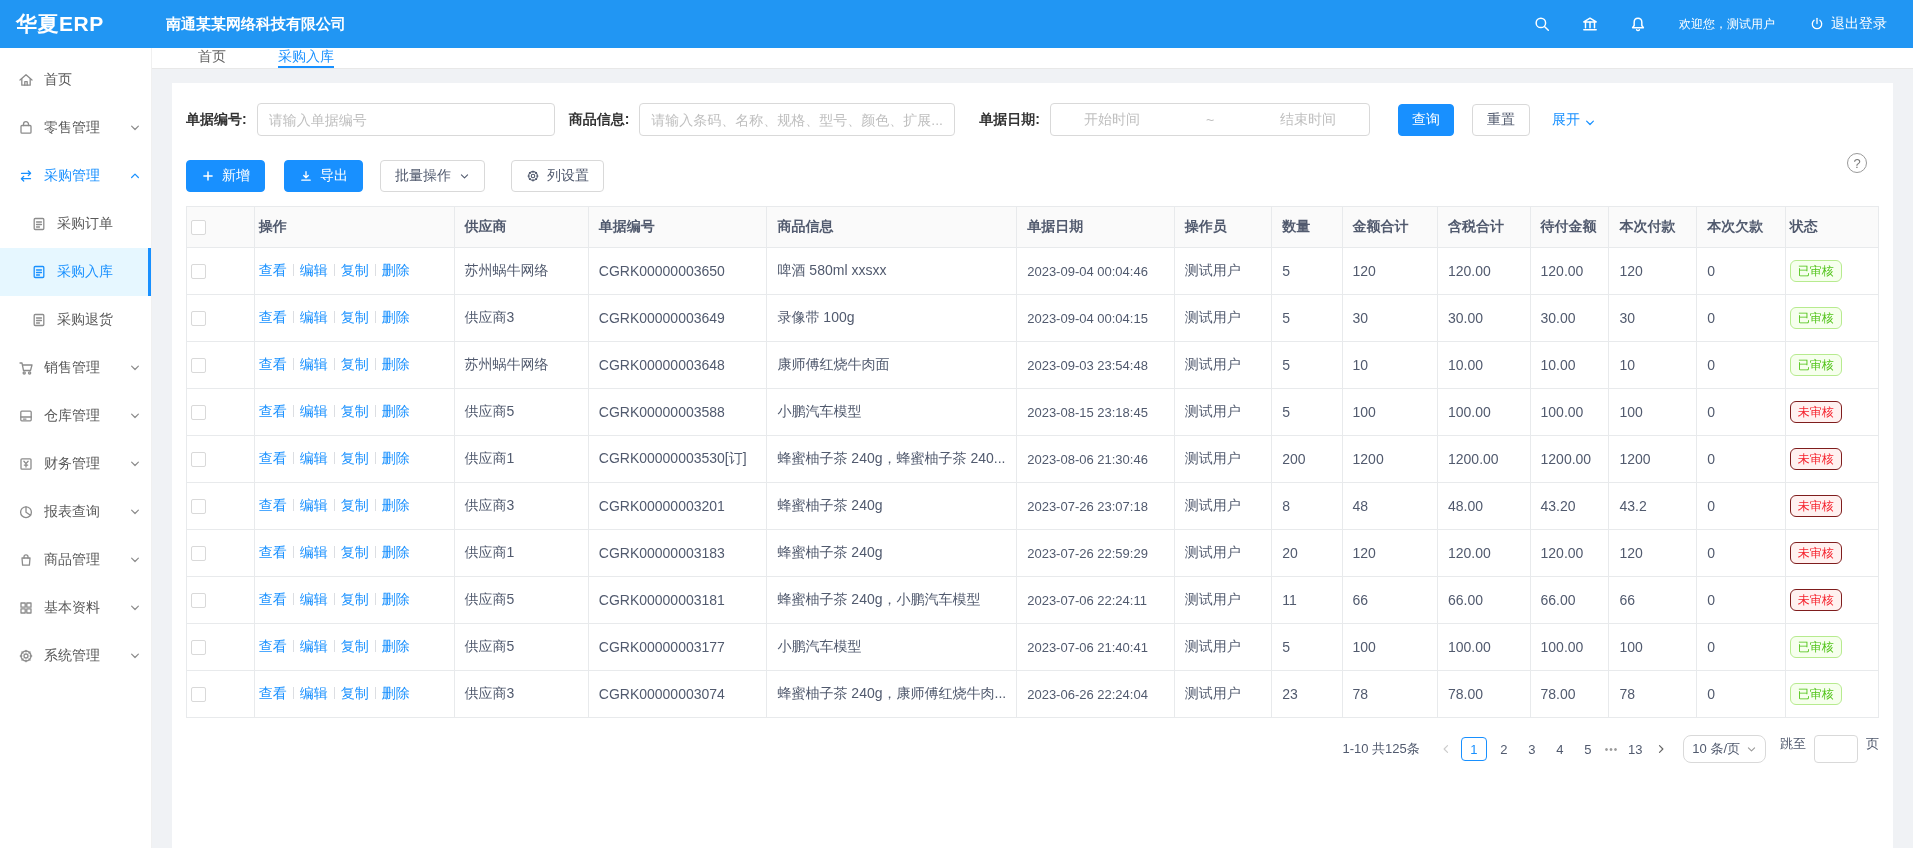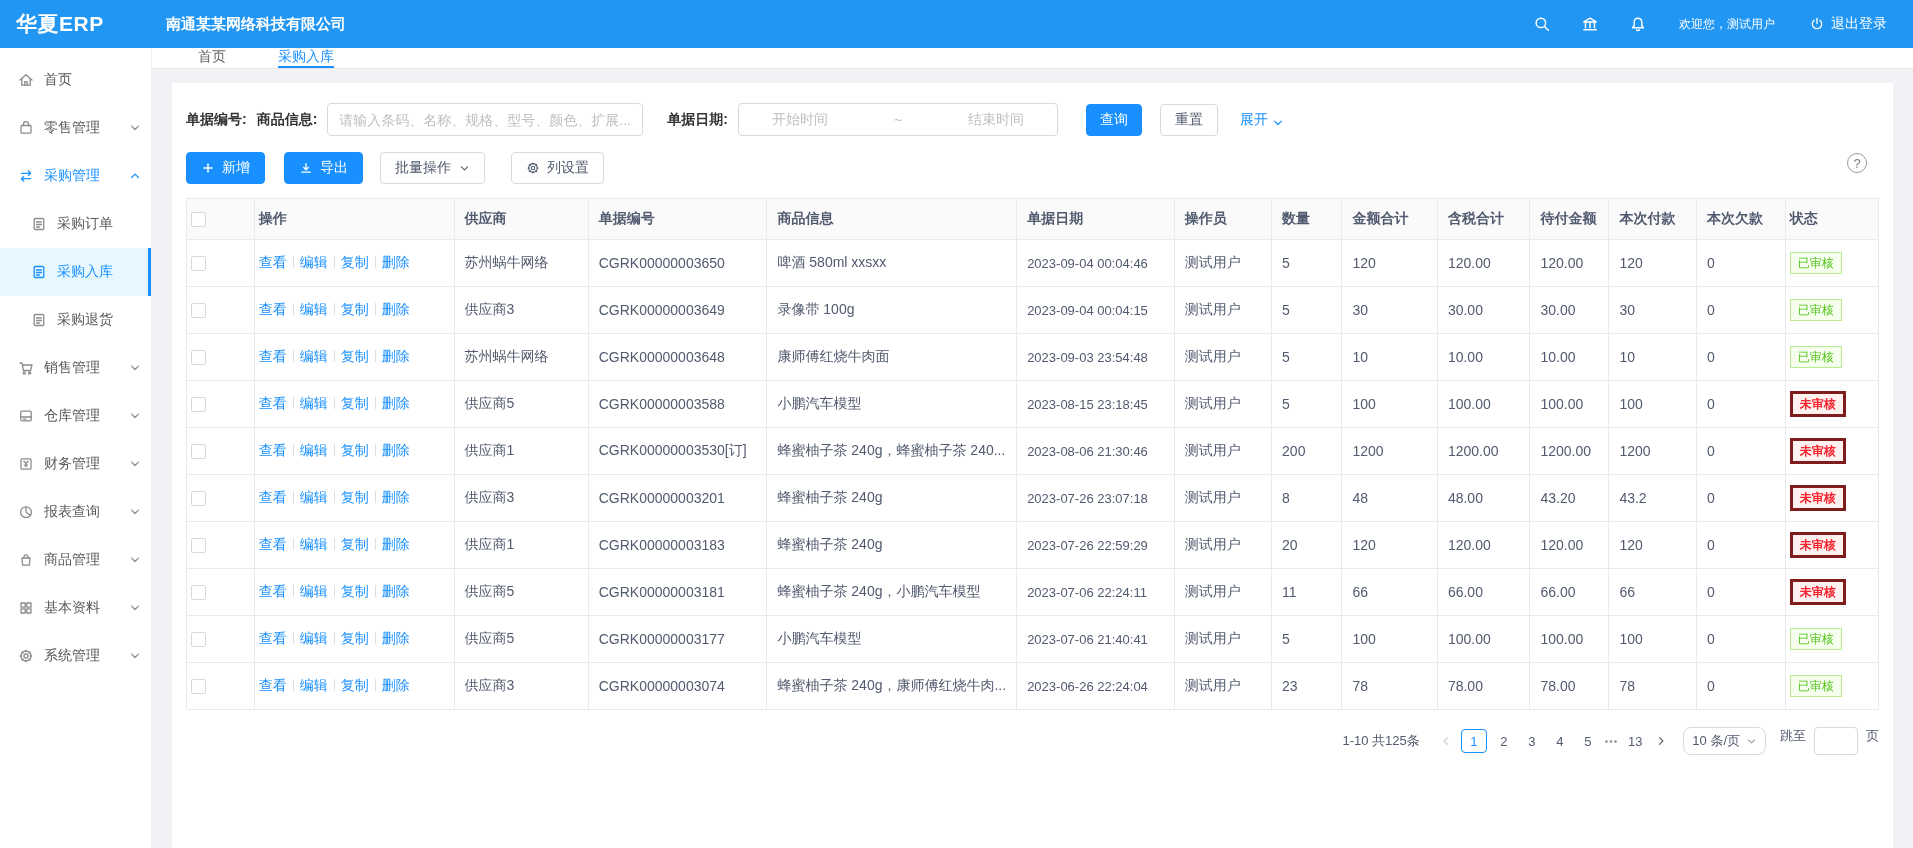--- a/index.html
+++ b/index.html
@@ -48,43 +48,43 @@
   .in-product { width:316px; margin-right:24px; }
   .daterange { width:320px; height:33px; border:1px solid #d9d9d9; border-radius:4px; display:flex; align-items:center; justify-content:space-around; color:#bfbfbf; margin-right:28px; }
   .btn { height:32px; border-radius:4px; border:1px solid #d9d9d9; background:#fff; color:#515a6e; font-size:14px; display:inline-flex; align-items:center; justify-content:center; padding:0 14px; cursor:pointer; white-space:nowrap; }
   .btn.primary { background:var(--accent,#1890ff); border-color:var(--accent,#1890ff); color:#fff; }
   .btn-search { width:56px; margin-right:18px; }
   .btn-reset { margin-right:22px; }
   .expand-link { color:var(--accent,#1890ff); display:flex; align-items:flex-end; cursor:pointer; }
   .expand-link svg { width:12px; height:12px; margin-left:4px; }
 
   
-  .toolbar { display:flex; align-items:center; margin-top:16px; }
+  .toolbar { display:flex; align-items:center; margin-top:24px; }
   .btn .b-ic { margin-right:7px; display:flex; }
   .btn .b-ic svg { width:14px; height:14px; }
   .btn .b-chev { margin-left:8px; display:flex; }
   .btn .b-chev svg { width:11px; height:11px; }
   .t-add { margin-right:19px; }
   .t-export { margin-right:17px; }
   .t-batch { margin-right:26px; }
   .help-circle { position:absolute; top:70px; right:26px; width:20px; height:20px; border:1px solid #9a9a9a; color:#7a7a7a; border-radius:50%; display:flex; align-items:center; justify-content:center; font-size:13px; cursor:pointer; }
 
   
   table { border-collapse:collapse; table-layout:fixed; margin-top:14px; border:1px solid #e8eaec; }
   th, td { border-right:1px solid #e8eaec; border-bottom:1px solid #e8eaec; font-weight:normal; overflow:hidden; white-space:nowrap; text-overflow:ellipsis; }
   th { height:41px; background:#fafafa; color:#515a6e; font-weight:bold; text-align:left; padding:0 10px; font-size:14px; }
   td { height:47px; padding:0 10px; color:#515a6e; font-size:14px; }
   th.center, td.center { padding:0 4px; }
   td.c-date { font-size:13px; }
   .cbx { display:inline-block; width:15px; height:15px; border:1px solid #d9d9d9; border-radius:2px; background:#fff; vertical-align:middle; cursor:pointer; }
   .act-link { color:var(--accent,#1890ff); cursor:pointer; }
   .act-sep { display:inline-block; width:1px; height:12px; background:#dcdee2; margin:0 6px; vertical-align:-1px; }
-  .badge { display:inline-block; padding:2px 7px; border-radius:0; font-size:12px; line-height:16px; }
+  .badge { display:inline-block; padding:2px 7px; border-radius:6px; font-size:12px; line-height:16px; }
   .badge.approved { color:#52c41a; background:#f6ffed; border:1px solid #b7eb8f; }
-  .badge.unapproved { color:#f5222d; background:#fff1f0; border:3px solid #7f1d1d;font-weight:bold; }
+  .badge.unapproved { color:#f5222d; background:#fff1f0; border:1px solid #7f1d1d; }
 
   
   .pager { display:flex; align-items:center; justify-content:flex-end; margin-top:17px; font-size:13px; color:#515a6e; }
   .pg-summary { margin-right:14px; }
   .pg-arrow { width:24px; height:24px; display:flex; align-items:center; justify-content:center; cursor:pointer; color:#666; }
   .pg-arrow.disabled { color:#ccc; }
   .pg-arrow svg { width:12px; height:12px; }
   .pg-num { min-width:22px; height:24px; display:flex; align-items:center; justify-content:center; margin:0 3px; cursor:pointer; }
   .pg-num.current { border:1px solid var(--accent,#1890ff); color:var(--accent,#1890ff); border-radius:4px; width:26px; }
   .pg-ellipsis { color:#999; letter-spacing:1px; margin:0 3px; font-size:10px; }
@@ -307,20 +307,21 @@
     <div class="tabbar" id="tabbar">
         <div class="tab">首页</div>
         <div class="tab active">采购入库</div>
       </div>
 
     <div class="page">
       <div class="card">
 
         <div class="filter-row">
           <span class="f-label">单据编号:</span>
+          <input class="f-input in-billno" placeholder="请输入单据编号" style="">
           <span class="f-label">商品信息:</span>
           <input class="f-input in-product" placeholder="请输入条码、名称、规格、型号、颜色、扩展..." style="">
           <span class="f-label">单据日期:</span>
           <span class="daterange">
             <span>开始时间</span>
             <span>~</span>
             <span>结束时间</span>
           </span>
           <button class="btn primary btn-search">查询</button>
           <button class="btn btn-reset">重置</button>

